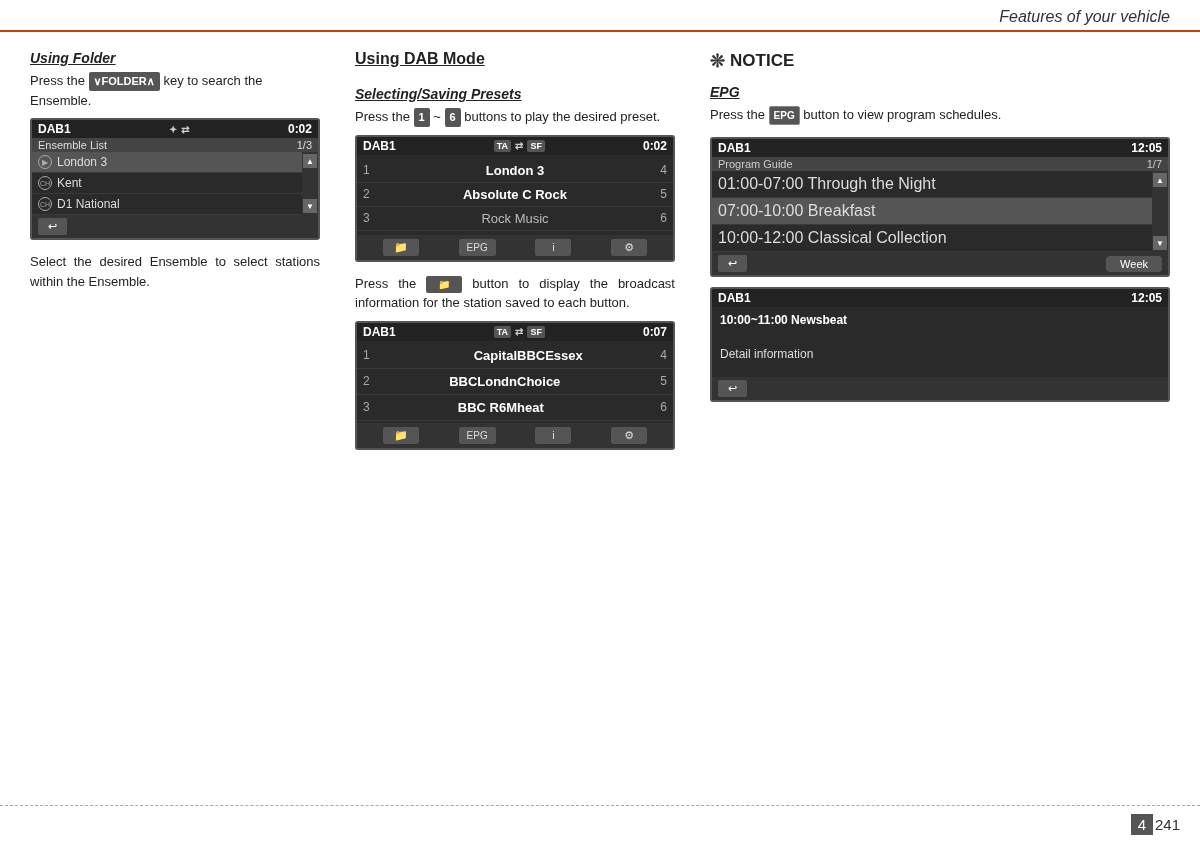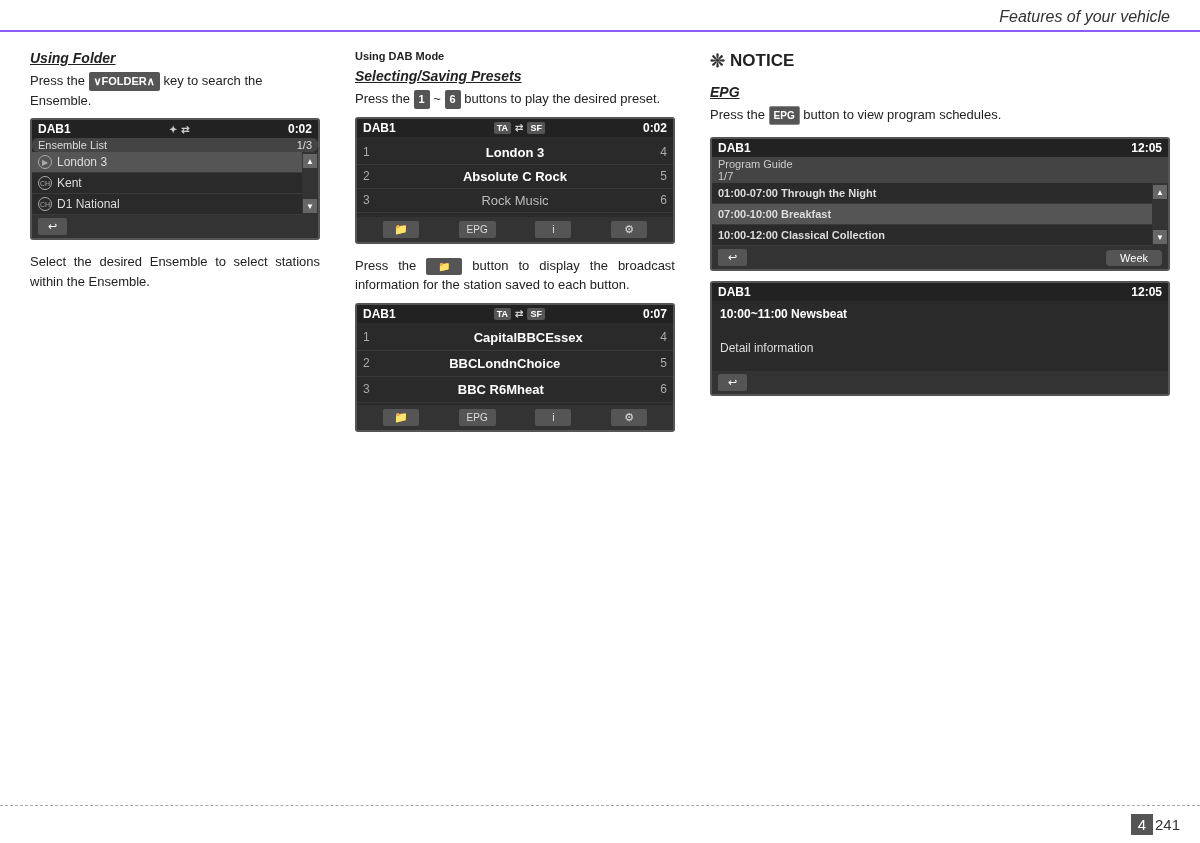--- a/index.html
+++ b/index.html
@@ -12,21 +12,21 @@
       color: #222;
       overflow: hidden;
       position: relative;
     }
 
     
     .header {
       display: flex;
       justify-content: flex-end;
       padding: 8px 30px 4px 30px;
-      border-bottom: 2px solid #8b5cf6;
+      border-bottom: 2px solid #c2410c;
     }
     .header-title {
       font-style: italic;
       font-size: 16px;
       color: #333;
     }
 
     
     .footer {
       position: absolute;
@@ -85,22 +85,23 @@
     
     .section-title {
       font-weight: bold;
       font-style: italic;
       font-size: 14px;
       margin-bottom: 5px;
       text-decoration: underline;
     }
     .section-title-bold {
       font-weight: bold;
-      font-size: 11px;
-      margin-bottom: 6px;
+      font-size: 16px;
+      margin-bottom: 18px;
+      text-decoration: underline;
     }
 
     
     .body-text {
       font-size: 13px;
       line-height: 1.5;
       margin-bottom: 8px;
     }
     .body-text-justified {
       font-size: 13px;
@@ -157,21 +158,20 @@
     .dab-screen1 {
       width: 100%;
     }
     .dab-subheader {
       background: #444;
       color: #ddd;
       font-size: 11px;
       padding: 1px 6px;
       display: flex;
       justify-content: space-between;
-      border-radius: 6px;
     }
     .dab-list-area {
       display: flex;
       background: #2a2a2a;
     }
     .dab-list-items {
       flex: 1;
     }
     .dab-list-item {
       display: flex;
@@ -322,34 +322,32 @@
       font-size: 12px;
       font-weight: bold;
     }
     .epg-subheader {
       background: #444;
       display: flex;
       justify-content: space-between;
       padding: 1px 6px;
       color: #ccc;
       font-size: 11px;
-      flex-direction: column;
     }
     .epg-list-area {
       display: flex;
     }
     .epg-items {
       flex: 1;
     }
     .epg-item {
       padding: 4px 6px;
       color: #ddd;
-      font-size: 11px;
+      font-size: 16px;
       border-bottom: 1px solid #3a3a3a;
-      font-weight: bold;
     }
     .epg-item.selected {
       background: #555;
     }
     .epg-scroll {
       width: 16px;
       background: #333;
       display: flex;
       flex-direction: column;
       align-items: center;

